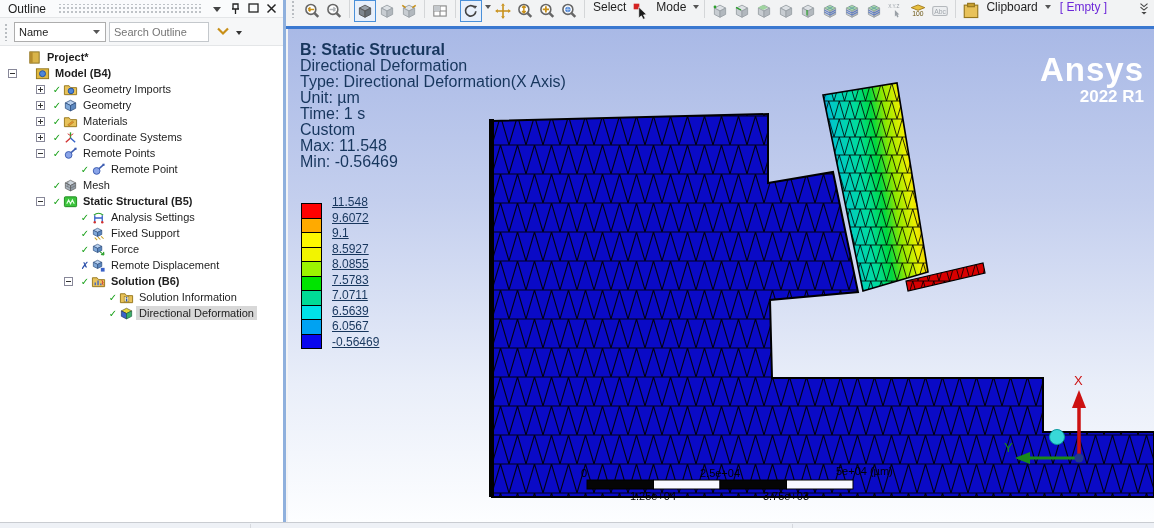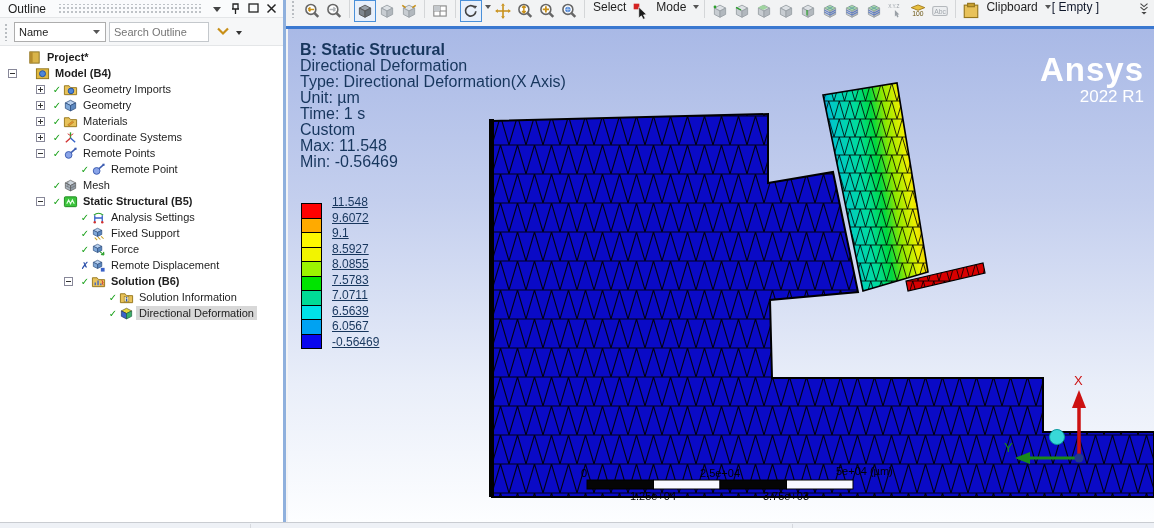--- a/index.html
+++ b/index.html
@@ -56,38 +56,38 @@
   #toolbar-underline { position:absolute; left:286px; top:26px; width:868px; height:3px; background:#3a78d0; }
   #toolbar-handle { width:5px; height:18px; margin:0 5px 0 3px;
     background-image:radial-gradient(circle,#b9bdc1 0.9px,transparent 1px); background-size:4px 4px; }
   .tbtn { width:22px; height:22px; display:flex; align-items:center; justify-content:center;
     border:1px solid transparent; flex:none; }
   .tbtn.selected { border:1px solid #4a90d9; background:#e8f0fb; }
   .tbtn svg { display:block; }
   .tsep { width:1px; height:18px; background:#d4d6d8; margin:0 4px; flex:none; }
   .tlab { margin:0 4px; font-size:12px; color:#1e1e1e; flex:none; }
   .dd { margin-left:2px; }
-  #clipboard-status { margin-left:0; font-size:12px; color:#0f172a; }
+  #clipboard-status { margin-left:8px; font-size:12px; color:#6d28d9; }
   #toolbar-overflow { margin-left:auto; display:flex; flex-direction:column; align-items:center; width:16px; }
 
   
   #viewport { position:absolute; left:288px; top:29px; width:866px; height:493px;
     background:linear-gradient(180deg,#a9b9e6 0%,#c4cfee 35%,#e9eef9 72%,#fdfeff 100%); }
   #scene { position:absolute; left:0; top:0; }
   #annotations { position:absolute; left:12px; top:13px; color:#17365d; font-size:16px; line-height:16px; }
   #annotations div:first-child { font-weight:bold; }
   #legend { position:absolute; left:13px; top:174px; width:130px; height:175px; }
   #legend-swatches { position:absolute; left:0; top:0; width:21px; }
   .sw { width:21px; height:15.5px; border:1px solid #000; margin-top:-1px; }
   .sw:first-child { margin-top:0; }
   #legend-labels { position:absolute; left:31px; top:-7.75px; color:#17365d; font-size:12px; }
   #legend-labels div { height:15.5px; line-height:15.5px;text-decoration:underline; }
   #ansys-logo { position:absolute; right:10px; top:24px; text-align:right; color:#fff; }
   #ansys-logo .brand { font-size:33px; font-weight:bold; letter-spacing:1px; line-height:34px; }
-  #ansys-logo .release { font-size:17px; font-weight:normal; line-height:19px; }
+  #ansys-logo .release { font-size:17px; font-weight:bold; line-height:19px; }
   .scale-label { position:absolute; color:#000; font-size:11px; white-space:nowrap; }
   #sl-0 { left:293px; top:438px; }
   #sl-mid { left:432px; top:438px; transform:translateX(-50%); }
   #sl-right { left:548px; top:436px; }
   #sl-b1 { left:365px; top:461px; transform:translateX(-50%); }
   #sl-b2 { left:498px; top:461px; transform:translateX(-50%); }
 
   
   #statusbar { position:absolute; left:0; top:522px; width:1154px; height:6px;
     background:#eef1f6; border-top:1px solid #c9ccd1; }

